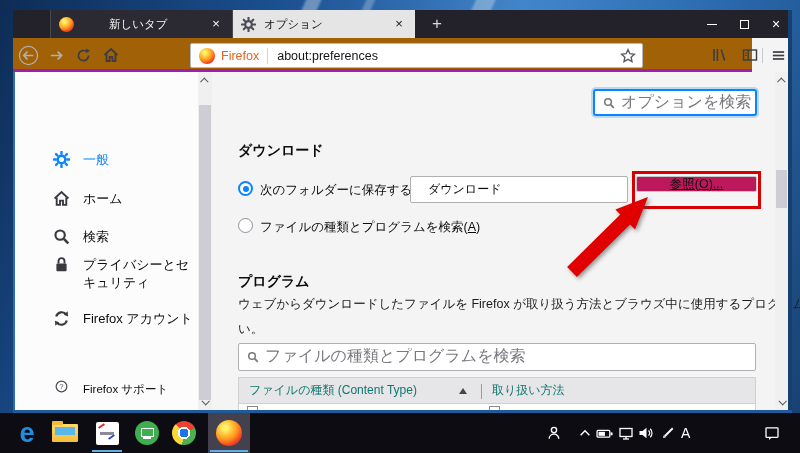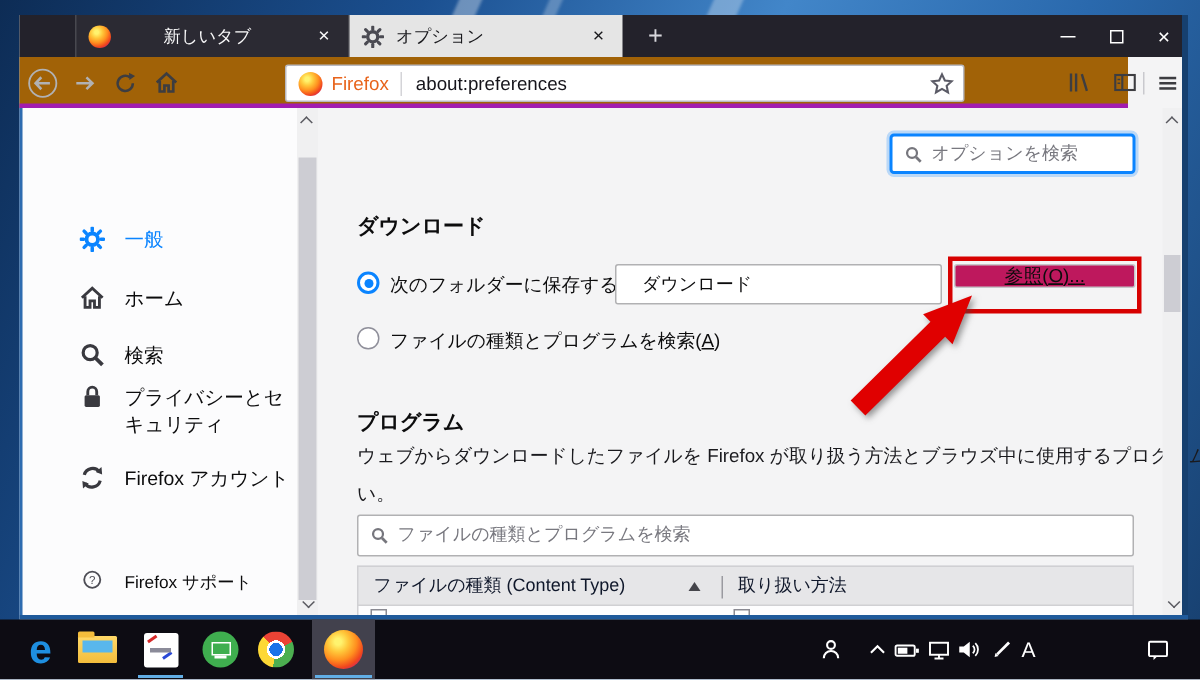--- a/index.html
+++ b/index.html
@@ -64,36 +64,36 @@
   .sb-arrow{position:absolute;left:0;width:100%;height:15px;display:flex;align-items:center;justify-content:center;}
   .sb-arrow.up{top:1px;} .sb-arrow.down{bottom:1px;}
   .chev{width:6px;height:6px;border-left:1.5px solid #5a5a60;border-top:1.5px solid #5a5a60;}
   .chev.up{transform:rotate(45deg) translateY(1px);}
   .chev.down{transform:rotate(225deg) translateY(1px);}
   .sb-thumb{position:absolute;left:1px;right:1px;background:#cdcdd3;}
 
   .main{position:absolute;left:199px;top:0;width:563px;height:338px;background:#f4f4f5;}
   .searchbox{position:absolute;left:381px;top:17px;width:164px;height:27px;background:#fff;border:2px solid #0a84ff;border-radius:3px;box-shadow:0 0 0 2px rgba(10,132,255,.25);display:flex;align-items:center;padding:0 4px;}
   .searchbox .sm-icon,.plainsearch .sm-icon{width:12px;height:12px;margin:0 6px 0 4px;color:#76767d;flex:0 0 auto;}
-  .searchbox input,.plainsearch input{border:none;outline:none;background:transparent;flex:1;font-size:12px;font-family:Liberation Mono, monospace;color:#0c0c0d;padding:0;min-width:0;}
+  .searchbox input,.plainsearch input{border:none;outline:none;background:transparent;flex:1;font-size:16px;font-family:Liberation Mono, monospace;color:#0c0c0d;padding:0;min-width:0;}
   input::placeholder{color:#78787f;}
   .sec-head{position:absolute;left:26px;font-size:14px;font-weight:bold;color:#0c0c0d;}
   .radio{position:absolute;left:26px;width:15px;height:15px;border-radius:50%;background:#fff;}
   .radio.on{border:2px solid #0a84ff;}
   .radio.on::after{content:"";position:absolute;left:2.5px;top:2.5px;width:6px;height:6px;border-radius:50%;background:#0a84ff;}
   .radio.off{border:1px solid #8f8f9a;}
   .radio-label{position:absolute;left:48px;font-size:12.5px;color:#0c0c0d;white-space:nowrap;}
   .akey{text-decoration:underline;}
   .folderfield{position:absolute;left:198px;top:104px;width:218px;height:27px;background:#fff;border:1px solid #b1b1b3;border-radius:2px;}
   .folderfield input{width:100%;height:100%;border:none;outline:none;background:transparent;font-size:12px;font-family:inherit;color:#0c0c0d;padding:0 0 0 17px;}
   .browsebtn{position:absolute;left:424px;top:104px;width:121px;height:16px;background:#be185d;border:1px solid #c6c6c9;border-radius:2px;font-size:12.5px;color:#0c0c0d;display:flex;align-items:center;justify-content:center;white-space:nowrap;text-decoration:underline;}
   .redbox{position:absolute;left:420px;top:99px;width:129px;height:38px;border:3px solid #d70000;z-index:5;}
   .para{position:absolute;left:26px;font-size:12.5px;color:#1a1a1e;white-space:nowrap;}
   .plainsearch{position:absolute;left:26px;top:271px;width:518px;height:28px;background:#fff;border:1px solid #b1b1b3;border-radius:2px;display:flex;align-items:center;padding:0 4px;}
-  .thead{position:absolute;left:26px;top:305px;width:518px;height:27px;background:#e6e6e8;border:1px solid #d0d0d3;display:flex;align-items:center;font-size:12px;color:#0f172a;}
+  .thead{position:absolute;left:26px;top:305px;width:518px;height:27px;background:#e6e6e8;border:1px solid #d0d0d3;display:flex;align-items:center;font-size:12px;color:#0f766e;}
   .th-c1{margin-left:10px;white-space:nowrap;}
   .sort-asc{position:absolute;left:220px;width:0;height:0;border-left:4.5px solid transparent;border-right:4.5px solid transparent;border-bottom:6px solid #45454b;}
   .th-sep{position:absolute;left:242px;top:6px;width:1px;height:15px;background:#9a9aa0;}
   .th-c2{position:absolute;left:253px;white-space:nowrap;}
   .partialrow{position:absolute;left:26px;top:332px;width:518px;height:6px;background:#fdfdfe;border-left:1px solid #d0d0d3;border-right:1px solid #d0d0d3;overflow:hidden;}
   .pchk{position:absolute;top:2px;width:11px;height:11px;border:1px solid #8a8a92;background:#fff;}
 
   .arrow-svg{position:absolute;left:0;top:0;width:800px;height:453px;pointer-events:none;z-index:9;}
 
   

